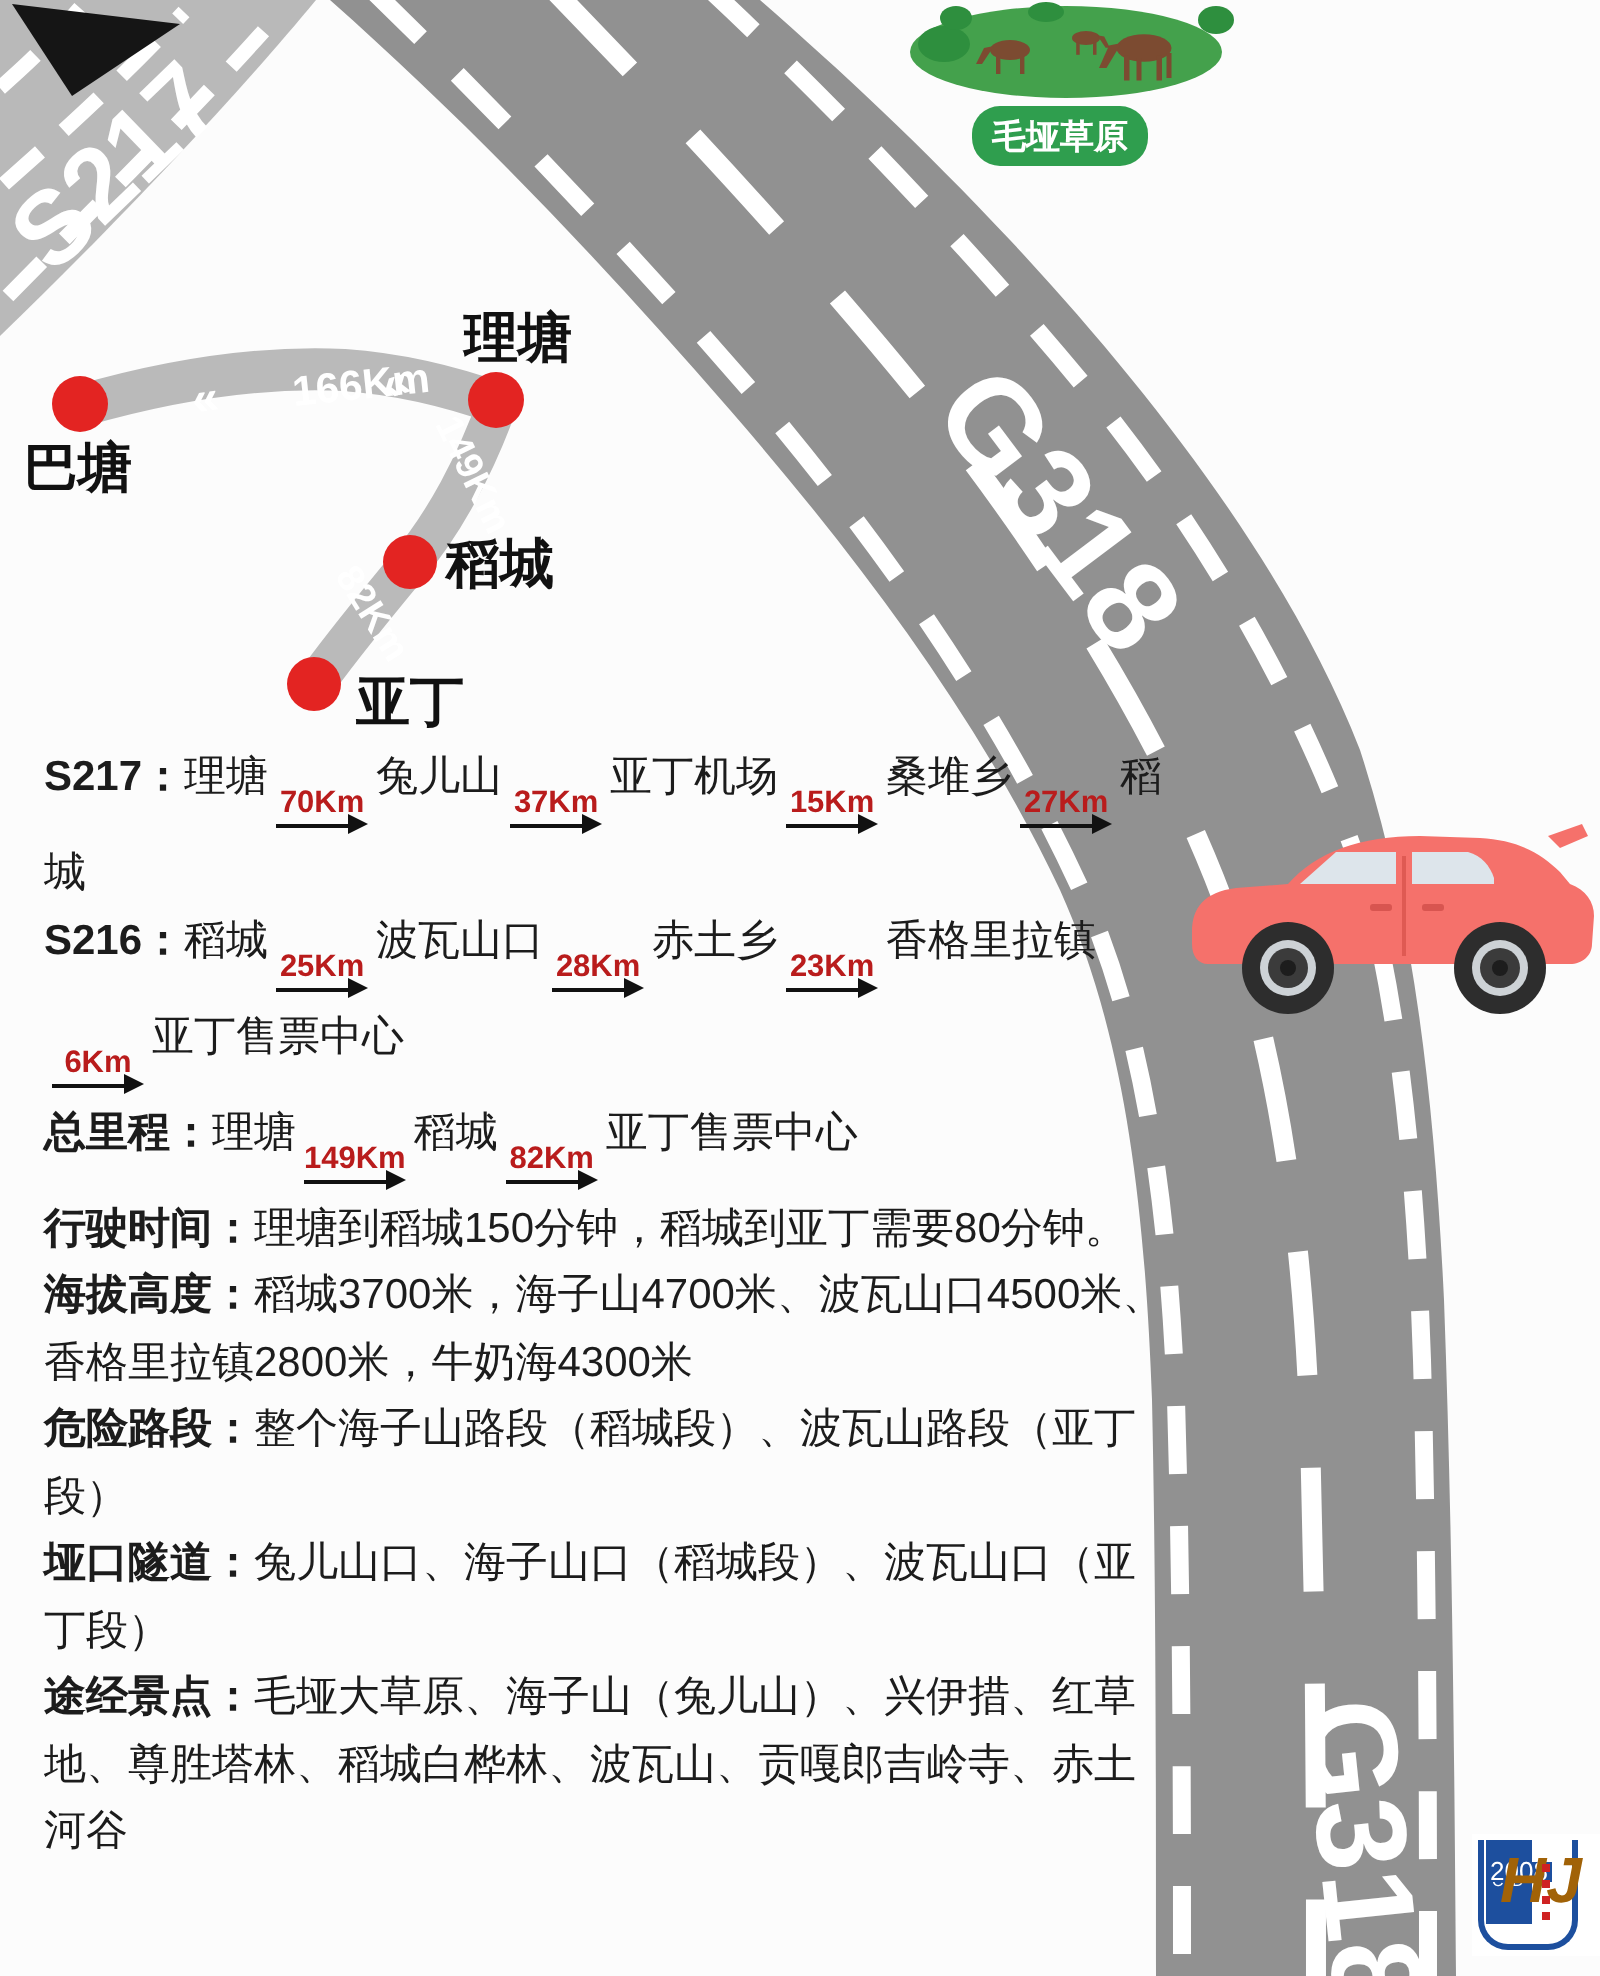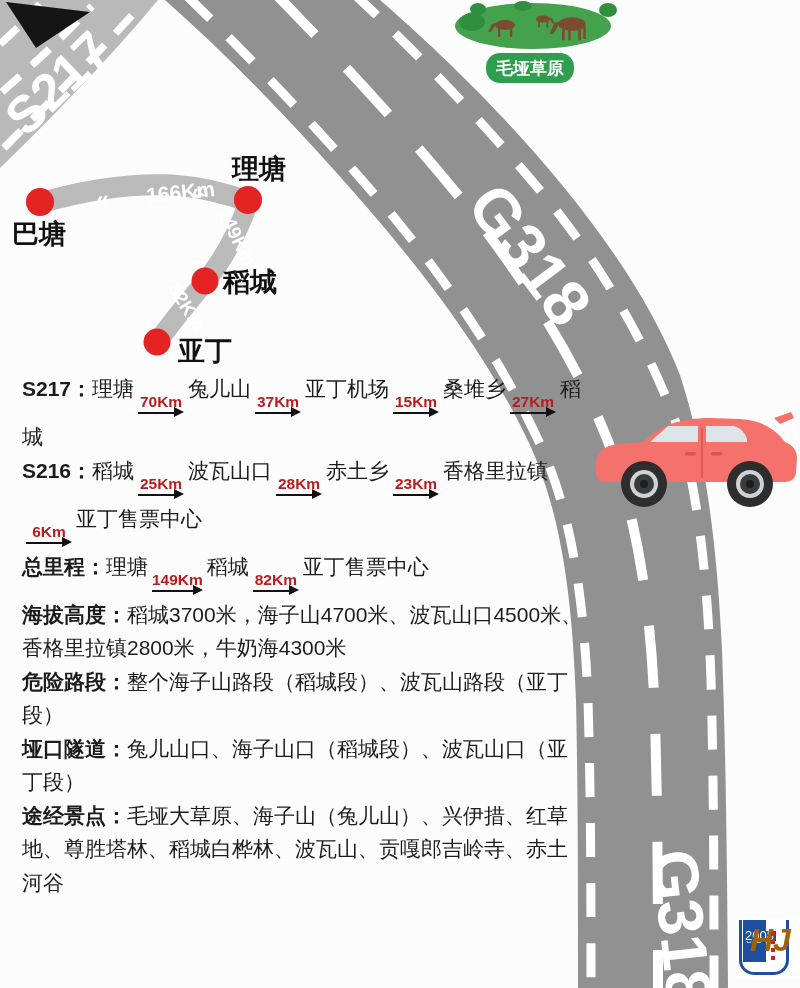--- a/index.html
+++ b/index.html
@@ -164,20 +164,21 @@
       <circle cx="162" cy="82" r="10" fill="#3b3b3b"></circle>
       <circle cx="162" cy="82" r="4" fill="#1d1d1d"></circle>
     </g>
   </g>
 </svg>
 
 <div id="text-block">
     <p class="line"><b>S217：</b><span>理塘</span><span class="km"><span class="lbl">70Km</span><span class="arr"></span></span><span>兔儿山</span><span class="km"><span class="lbl">37Km</span><span class="arr"></span></span><span>亚丁机场</span><span class="km"><span class="lbl">15Km</span><span class="arr"></span></span><span>桑堆乡</span><span class="km"><span class="lbl">27Km</span><span class="arr"></span></span><span>稻城</span></p>
     <p class="line"><b>S216：</b><span>稻城</span><span class="km"><span class="lbl">25Km</span><span class="arr"></span></span><span>波瓦山口</span><span class="km"><span class="lbl">28Km</span><span class="arr"></span></span><span>赤土乡</span><span class="km"><span class="lbl">23Km</span><span class="arr"></span></span><span>香格里拉镇</span><span class="km"><span class="lbl">6Km</span><span class="arr"></span></span><span>亚丁售票中心</span></p>
     <p class="line"><b>总里程：</b><span>理塘</span><span class="km"><span class="lbl">149Km</span><span class="arr"></span></span><span>稻城</span><span class="km"><span class="lbl">82Km</span><span class="arr"></span></span><span>亚丁售票中心</span></p>
+    <p class="line"><b>行驶时间：</b><span>理塘到稻城150分钟，稻城到亚丁需要80分钟。</span></p>
     <p class="line"><b>海拔高度：</b><span>稻城3700米，海子山4700米、波瓦山口4500米、香格里拉镇2800米，牛奶海4300米</span></p>
     <p class="line"><b>危险路段：</b><span>整个海子山路段（稻城段）、波瓦山路段（亚丁段）</span></p>
     <p class="line"><b>垭口隧道：</b><span>兔儿山口、海子山口（稻城段）、波瓦山口（亚丁段）</span></p>
     <p class="line"><b>途经景点：</b><span>毛垭大草原、海子山（兔儿山）、兴伊措、红草地、尊胜塔林、稻城白桦林、波瓦山、贡嘎郎吉岭寺、赤土河谷</span></p>
   </div>
 
 <div id="logo">
   <div class="badge">
     <div class="badge-cd">C.D</div>
     <div class="badge-year">2008</div>

